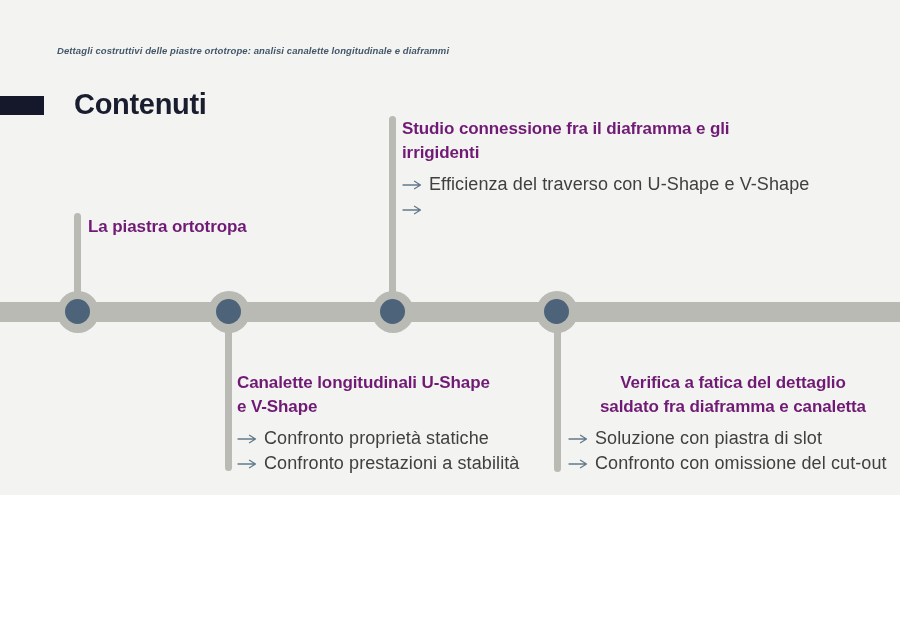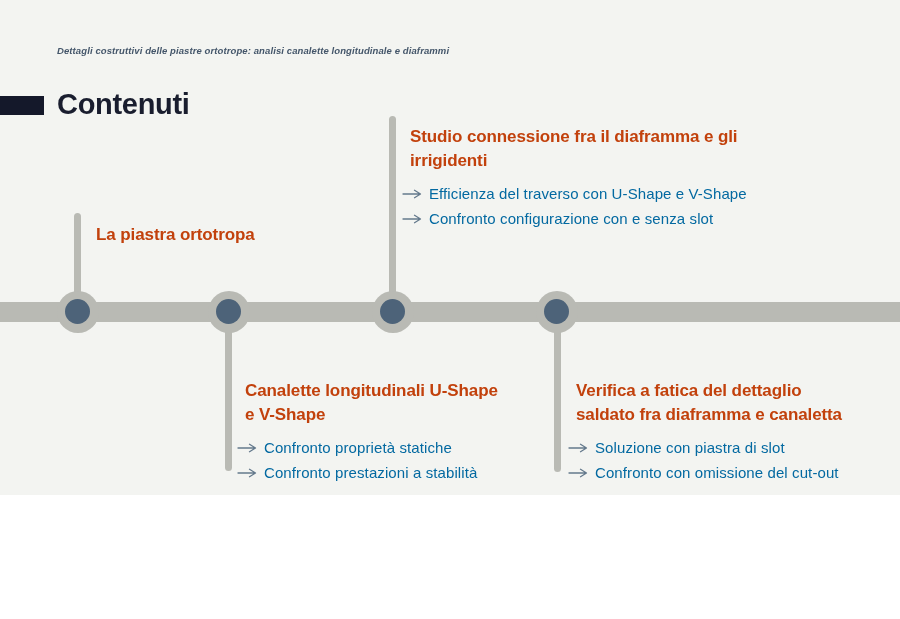--- a/index.html
+++ b/index.html
@@ -29,21 +29,21 @@
   .title-marker {
     position: absolute;
     left: 0;
     top: 96px;
     width: 44px;
     height: 19px;
     background: #14182a;
   }
   .page-title {
     position: absolute;
-    left: 57px;
+    left: 74px;
     top: 88px;
     margin: 0;
     font-size: 29px;
     font-weight: 700;
     color: #191d2e;
     letter-spacing: -0.3px;
   }
 
   
   .timeline-bar {
@@ -84,47 +84,47 @@
   .n1 .node-outer { left: 57px; }  .n1 .node-inner { left: 65px; }
   .n2 .node-outer { left: 208px; } .n2 .node-inner { left: 216px; }
   .n3 .node-outer { left: 372px; } .n3 .node-inner { left: 380px; }
   .n4 .node-outer { left: 536px; } .n4 .node-inner { left: 544px; }
 
   
   .block { position: absolute; }
   .block-1 { left: 88px;  top: 215px; width: 260px; }
   .block-2 { left: 237px; top: 371px; width: 320px; }
   .block-3 { left: 402px; top: 117px; width: 420px; }
-  .block-4 { left: 568px; top: 371px; width: 330px; }
+  .block-4 { left: 568px; top: 371px; width: 330px; text-align: center; }
 
   .block-heading {
-    margin: 8px;
+    margin: 0;
     font-size: 17px;
     font-weight: 700;
-    color: #c2410c;
+    color: #701a75;
     line-height: 24px;
     white-space: pre-line;
     letter-spacing: -0.1px;
   }
 
   .bullet-list { margin-top: 7px; }
   .bullet {
     display: flex;
     align-items: center;
     height: 25px;
   }
   .arrow {
     display: inline-flex;
     align-items: center;
     margin-right: 5px;
     flex: 0 0 auto;
   }
   .bullet-text {
-    font-size: 15px;
-    color: #0369a1;
+    font-size: 18px;
+    color: #404040;
     letter-spacing: 0.1px;
   }
 
   
   .footer-text {
     position: absolute;
     left: 57px;
     top: 577px;
     font-size: 9.5px;
     font-style: italic;
@@ -219,21 +219,20 @@
           <span class="bullet-text">Efficienza del traverso con U-Shape e V-Shape</span>
         </div>
 
 
         <div class="bullet">
           <span class="arrow">
             <svg width="22" height="10" viewBox="0 0 22 10">
               <path d="M1 5 H17 M12.5 1.3 L18.5 5 L12.5 8.7" stroke="#64798c" stroke-width="1.3" fill="none" stroke-linecap="round" stroke-linejoin="round"></path>
             </svg>
           </span>
-          <span class="bullet-text">Confronto configurazione con e senza slot</span>
         </div>
       </div>
   </div>
 
   <div class="block block-4">
     <h2 class="block-heading">Verifica a fatica del dettaglio
 saldato fra diaframma e canaletta</h2>
     <div class="bullet-list">
 
         <div class="bullet">

